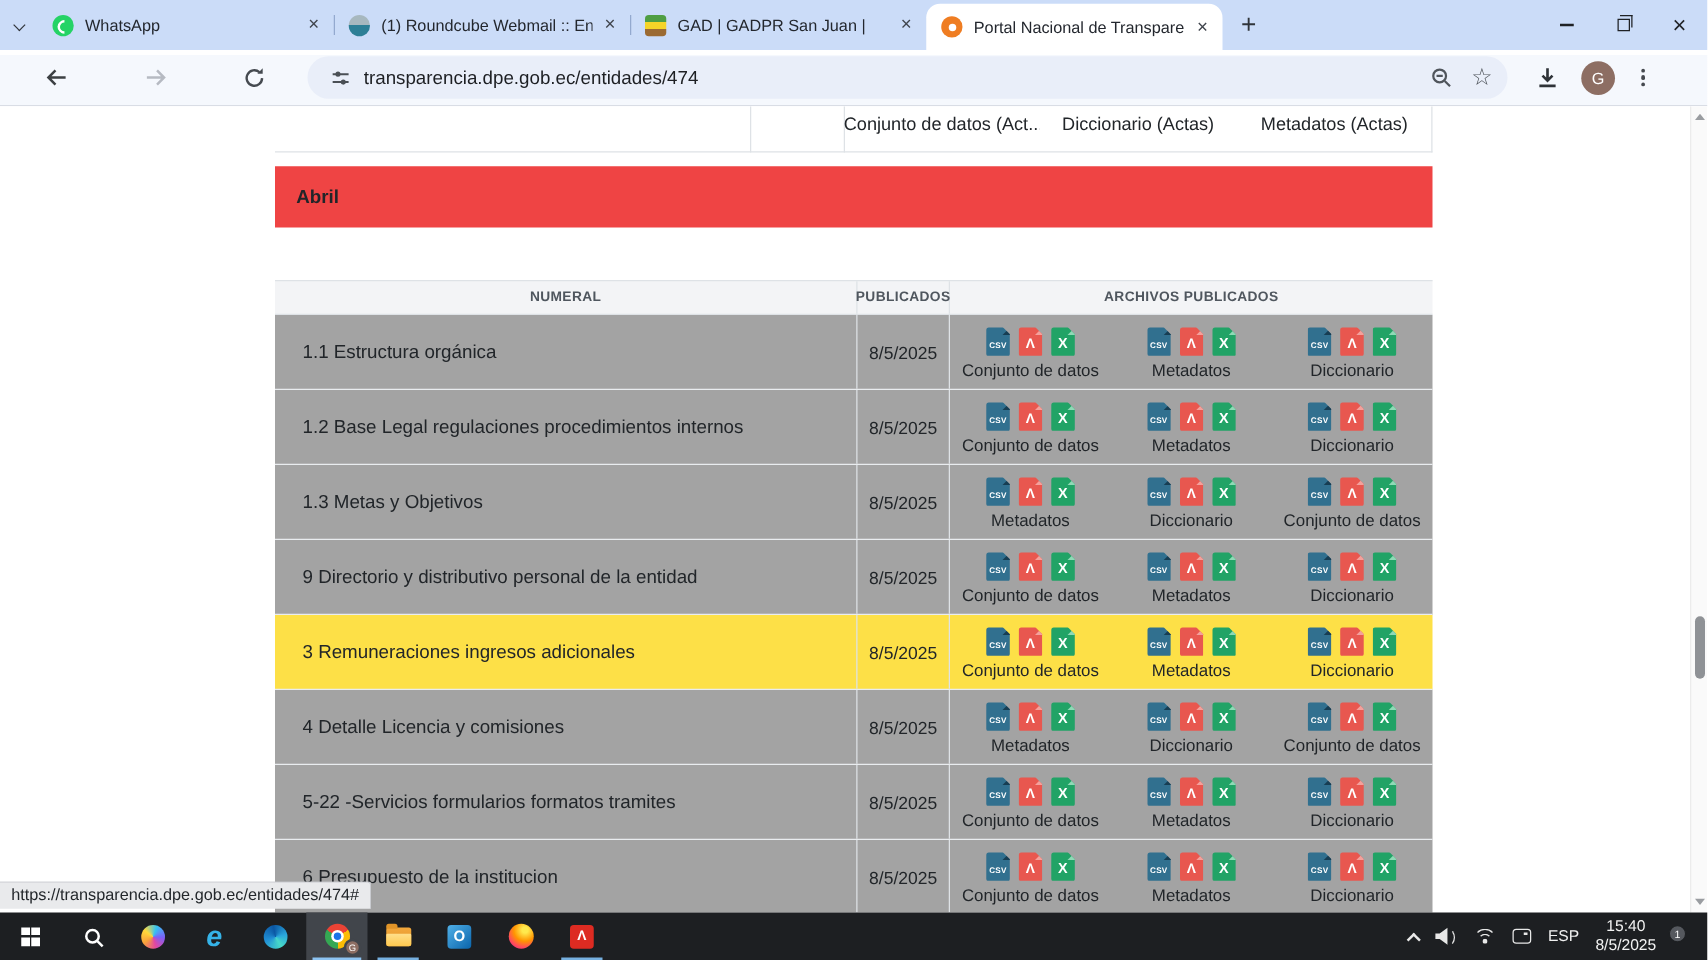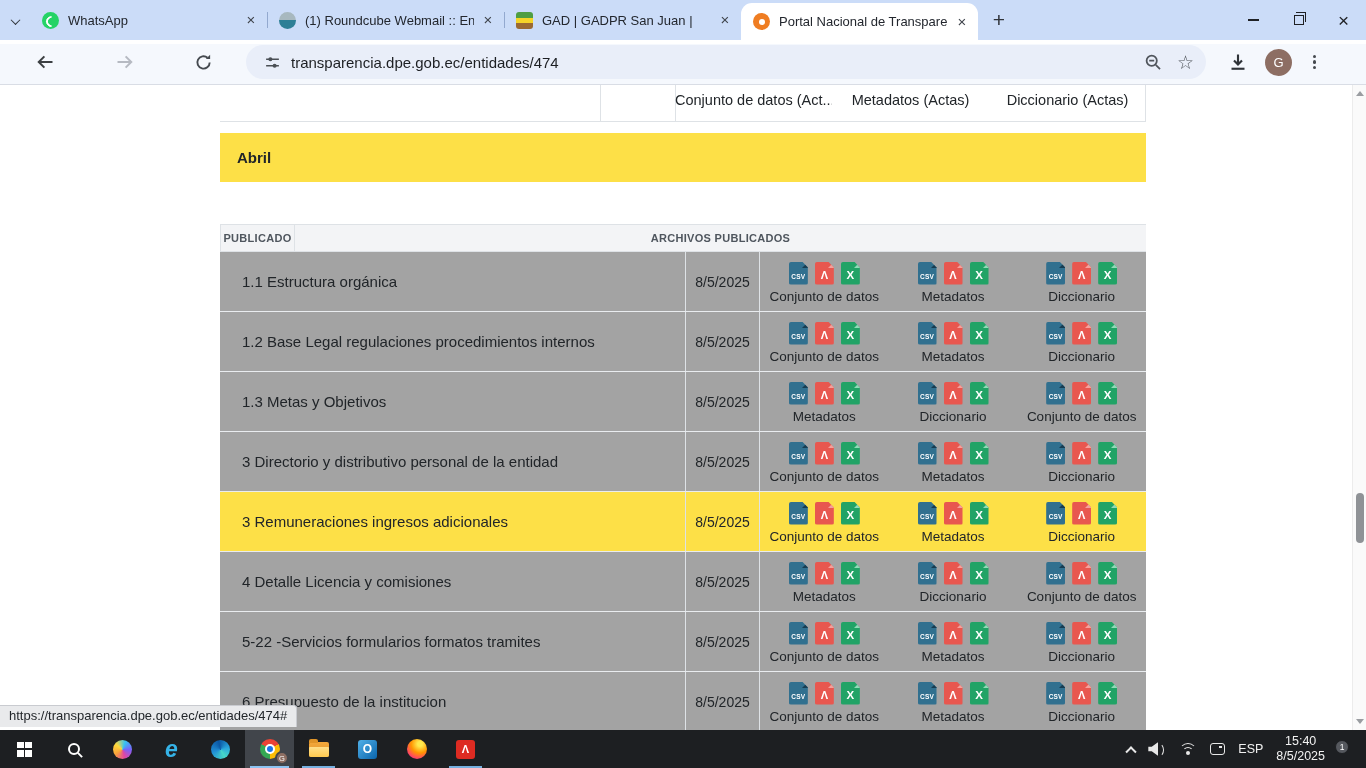--- a/index.html
+++ b/index.html
@@ -47,21 +47,21 @@
   .avatar { width:27px; height:27px; border-radius:50%; background:#8d6e63; color:#fff; font-size:13px; display:flex; align-items:center; justify-content:center; }
   .kebab { display:flex; flex-direction:column; gap:2.5px; padding:4px; }
   .kebab i { width:3.2px; height:3.2px; border-radius:50%; background:#45494f; }
 
   
   .content { position:absolute; top:85px; left:0; width:1366px; height:645px; background:#fff; overflow:hidden; }
   .partial-row { position:absolute; top:0; left:220px; width:926px; height:37px; border-bottom:1px solid #dee2e6; }
   .partial-row .pv { position:absolute; top:0; height:37px; width:1px; background:#dee2e6; }
   #partial-labels { position:absolute; left:455px; top:0; width:471px; height:37px; display:flex; }
   .plabel { flex:1; text-align:center; font-size:14.5px; color:#212529; line-height:30px; white-space:nowrap; overflow:hidden; }
-  .abril-band { position:absolute; top:48px; left:220px; width:926px; height:49px; background:#fde047; font-weight:bold; font-size:15px; color:#212529; line-height:49px; padding-left:17px; }
+  .abril-band { position:absolute; top:48px; left:220px; width:926px; height:49px; background:#ef4444; font-weight:bold; font-size:15px; color:#212529; line-height:49px; padding-left:17px; }
   .thead { position:absolute; top:139px; left:220px; width:926px; height:28px; background:#f3f4f6; border-top:1px solid #dee2e6; border-bottom:1px solid #dee2e6; display:flex; }
   .th { font-size:11px; font-weight:bold; color:#4f565e; letter-spacing:.3px; display:flex; align-items:center; justify-content:center; }
   .th-numeral { width:465px; } .th-pub { width:75px; border-left:1px solid #dee2e6; border-right:1px solid #dee2e6; } .th-arch { flex:1; }
   #table-rows { position:absolute; top:167px; left:220px; width:926px; }
   .trow { height:60px; display:flex; border-bottom:1px solid #e9ecef; background:#a3a3a3; }
   .trow.hl { background:#fde047; }
   .cell-numeral { width:465px; font-size:15px; color:#212529; display:flex; align-items:center; padding-left:22px; }
   .cell-pub { width:75px; border-left:1px solid #dee2e6; border-right:1px solid #dee2e6; font-size:14px; color:#212529; display:flex; align-items:center; justify-content:center; }
   .cell-arch { flex:1; display:flex; }
   .agroup { flex:1; display:flex; flex-direction:column; align-items:center; justify-content:center; padding-top:2px; }
@@ -229,29 +229,30 @@
   </div>
 
   <div class="content">
 
     <div class="partial-row">
       <span class="pv" style="left:380px"></span>
       <span class="pv" style="left:455px"></span>
       <span class="pv" style="left:925px"></span>
       <div id="partial-labels">
           <span class="plabel">Conjunto de datos (Act...</span>
+          <span class="plabel">Diccionario (Actas)</span>
           <span class="plabel">Metadatos (Actas)</span>
-          <span class="plabel">Diccionario (Actas)</span>
         </div>
     </div>
 
     <div class="abril-band">Abril</div>
 
     <div class="thead">
-      <div class="th th-pub">PUBLICADO</div>
+      <div class="th th-numeral">NUMERAL</div>
+      <div class="th th-pub">PUBLICADOS</div>
       <div class="th th-arch">ARCHIVOS PUBLICADOS</div>
     </div>
 
     <div id="table-rows">
         <div class="trow">
           <div class="cell-numeral">1.1 Estructura orgánica</div>
           <div class="cell-pub">8/5/2025</div>
           <div class="cell-arch">
             <div class="agroup">
               <div class="icons">
@@ -387,21 +388,21 @@
                 </span>
                 <span class="ficon xls">
                   <b class="fglyph">X</b>
                 </span>
               </div>
               <div class="alabel">Conjunto de datos</div>
             </div>
           </div>
         </div>
         <div class="trow">
-          <div class="cell-numeral">3 Directorio y distributivo personal de la entidad</div>
+          <div class="cell-numeral">9 Directorio y distributivo personal de la entidad</div>
           <div class="cell-pub">8/5/2025</div>
           <div class="cell-arch">
             <div class="agroup">
               <div class="icons">
                 <span class="ficon csv">
                   <b class="fglyph">CSV</b>
                 </span>
                 <span class="ficon pdf">
                   <b class="fglyph">Λ</b>
                 </span>

